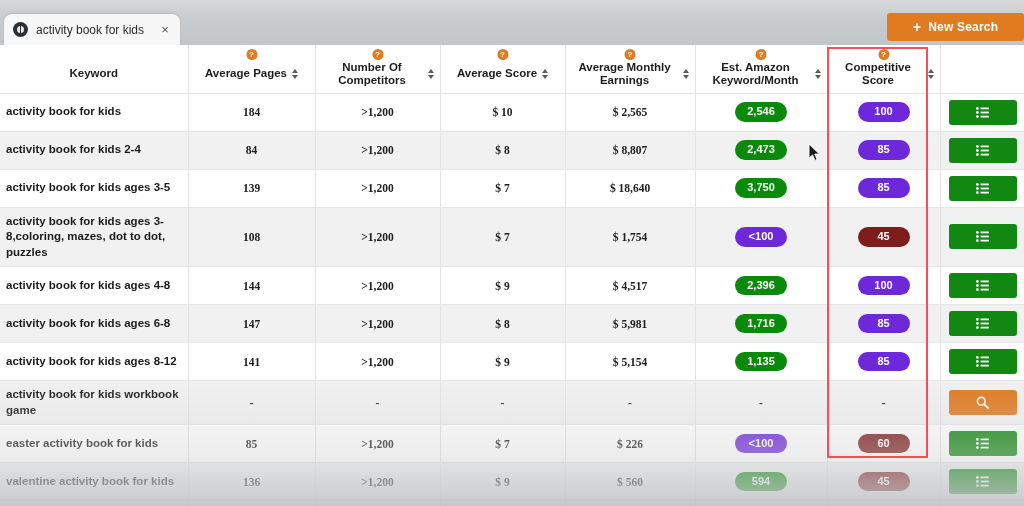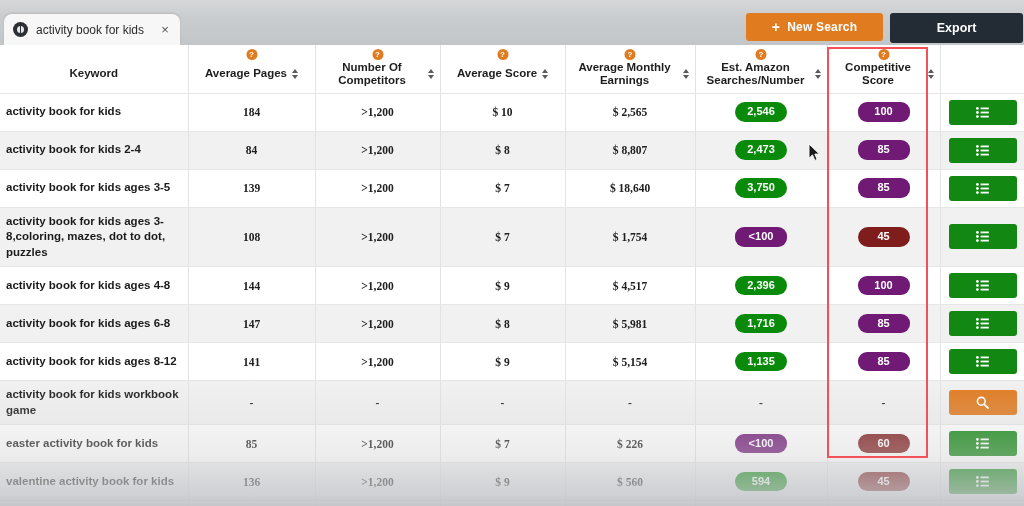--- a/index.html
+++ b/index.html
@@ -248,21 +248,21 @@
     display: inline-block;
     min-width: 52px;
     padding: 3px 11px;
     border-radius: 11px;
     font-size: 11px;
     font-weight: bold;
     color: #ffffff;
     line-height: 1.25;
   }
   .pill.green  { background: #0a8a0a; }
-  .pill.red    { background: #701a75; border-radius: 9px; }
+  .pill.red    { background: #6d28d9; }
   .pill.amber  { background: #7f1d1d; }
 
   
   .act-btn {
     display: inline-flex;
     align-items: center;
     justify-content: center;
     width: 68px;
     height: 25px;
     border-radius: 3px;
@@ -320,21 +320,20 @@
         <span class="tab-title">activity book for kids</span>
         <span class="tab-close">×</span>
       </div>
     </div>
 
     <div class="chrome-actions">
       <button class="btn-new-search">
         <span class="plus-glyph">+</span>
         <span>New Search</span>
       </button>
-      <button class="btn-export">Export</button>
     </div>
   </div>
 
   <div class="table-wrap">
     <table class="grid">
       <colgroup>
         <col class="c-kw">
           <col class="c-ap">
           <col class="c-nc">
           <col class="c-pr">
@@ -386,21 +385,21 @@
                 <span class="th-label">Average Monthly Earnings</span>
                 <span class="sorter">
                   <i class="up"></i>
                   <i class="down"></i>
                 </span>
               </div>
             </th>
             <th>
               <span class="help-dot">?</span>
               <div class="th-inner">
-                <span class="th-label">Est. Amazon Searches/Number</span>
+                <span class="th-label">Est. Amazon Keyword/Month</span>
                 <span class="sorter">
                   <i class="up"></i>
                   <i class="down"></i>
                 </span>
               </div>
             </th>
             <th>
               <span class="help-dot">?</span>
               <div class="th-inner">
                 <span class="th-label">Competitive Score</span>

